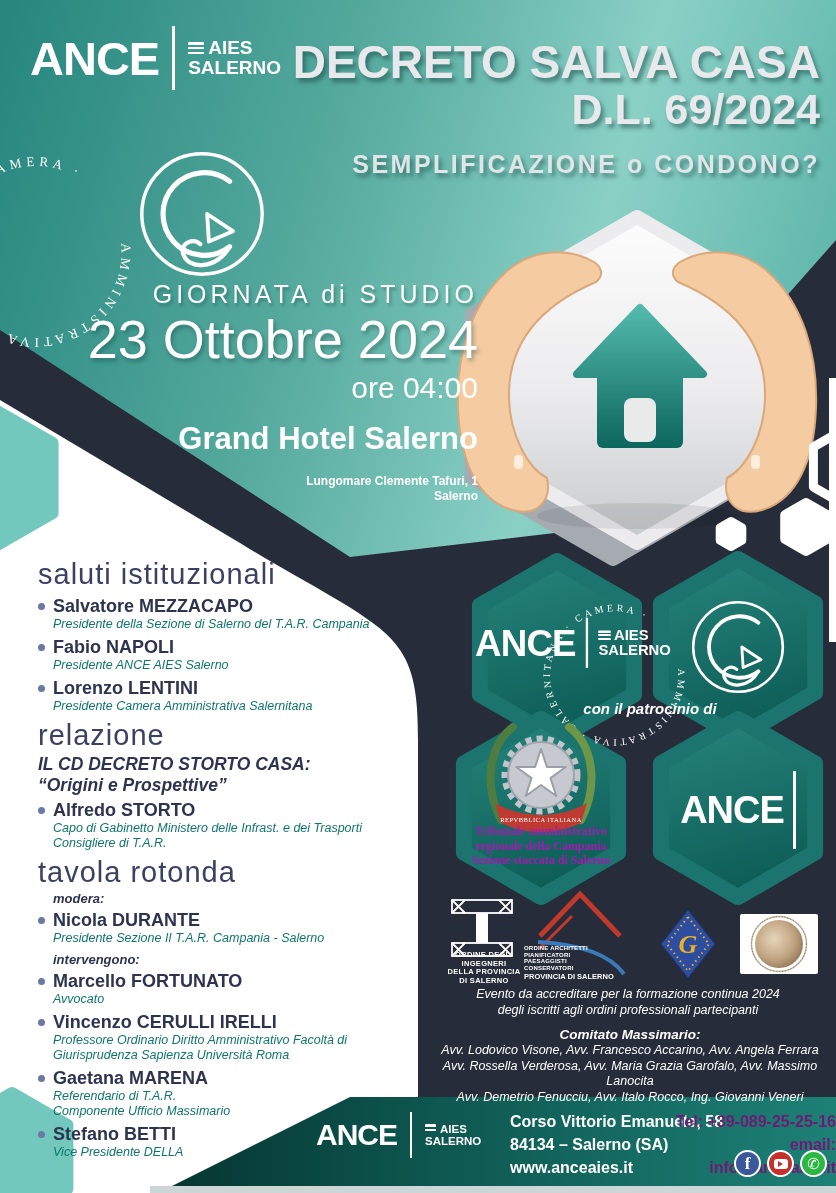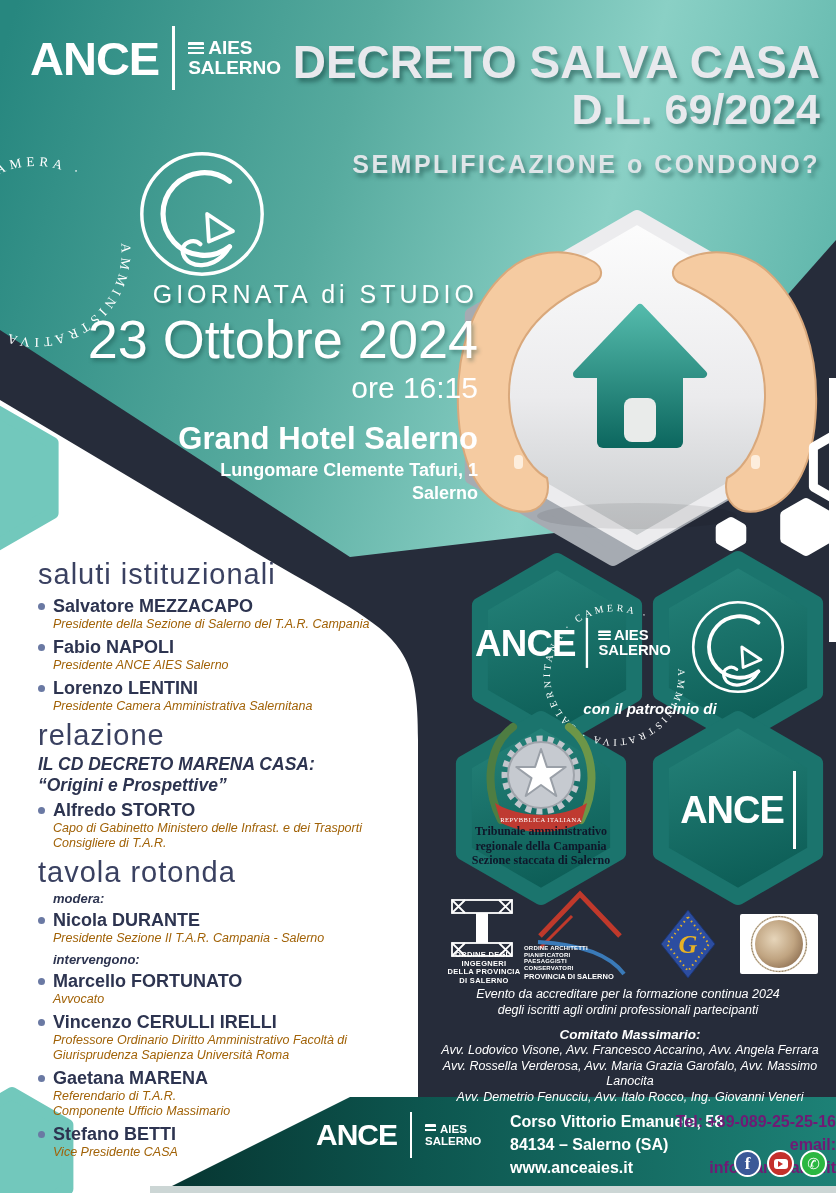--- a/index.html
+++ b/index.html
@@ -30,41 +30,41 @@
   .title .t1{font-size:46px;line-height:1.05;}
   .title .t2{font-size:43px;line-height:1.1;}
   .title .t3{font-size:25px;letter-spacing:2.5px;margin-top:16px;color:#dfe5e8;}
 
   
   .event{left:40px;top:280px;width:438px;text-align:right;color:#fff;}
   .event .kicker{font-size:25px;letter-spacing:4px;text-shadow:2px 3px 3px rgba(16,62,58,.35);}
   .event .date{font-size:54px;line-height:1.12;text-shadow:2px 3px 4px rgba(16,62,58,.4);}
   .event .time{font-size:30px;margin-top:2px;}
   .event .venue{font-size:31px;font-weight:bold;margin-top:16px;}
-  .event .addr{font-size:18px;font-weight:bold;line-height:1.25;margin-top:2px;}
+  .event .addr{font-size:12px;font-weight:bold;line-height:1.25;margin-top:17px;}
 
   
   .program{left:26px;top:554px;width:400px;color:#2d3450;z-index:2;}
   .program h2{margin:3px 0 2px 12px;font-size:29px;line-height:34px;font-weight:400;
               letter-spacing:1px;color:#3a4161;}
   .program ul{list-style:none;margin:0;padding:0 0 0 0;}
   .program li{position:relative;padding-left:27px;margin:5px 0 4px 0;}
   .program li .dot{position:absolute;left:12px;top:7px;width:7px;height:7px;border-radius:50%;
                    background:#6a79a3;}
   .pname{font-size:18px;font-weight:bold;line-height:21px;}
-  .prole{font-size:12.5px;font-style:italic;line-height:15px;color:#a16207;}
+  .prole{font-size:12.5px;font-style:italic;line-height:15px;color:#0f766e;}
   .topic{font-size:17.5px;font-weight:bold;font-style:italic;line-height:20.5px;
          padding-left:12px;color:#2d3450;}
   .plabel{font-size:13px;font-weight:bold;font-style:italic;padding-left:27px;
           margin-top:6px;line-height:16px;}
 
   
   .patro-label{left:460px;top:700px;width:380px;text-align:center;color:#fff;
                font-size:15px;font-style:italic;font-weight:bold;}
-  .trib-text{left:449px;top:824px;width:184px;text-align:center;color:#0f172a;
+  .trib-text{left:449px;top:824px;width:184px;text-align:center;color:#a21caf;
              font-family:"Liberation Serif",serif;font-weight:bold;font-size:12px;line-height:14.5px;}
   .ance-hex{left:650px;top:768px;width:176px;height:84px;display:flex;align-items:center;
             justify-content:center;gap:9px;color:#fff;}
   .ance-hex .t{font-size:38px;font-weight:bold;letter-spacing:-1px;}
   .ance-hex .b{width:3px;height:78px;background:#fff;}
 
   .order-text{color:#fff;text-align:center;font-weight:bold;}
   .ing-text{left:441px;top:951px;width:86px;font-size:7.5px;line-height:8.6px;letter-spacing:.3px;}
   .arch-text{left:524px;top:945px;width:90px;text-align:left;font-weight:bold;color:#fff;}
   .arch-text .s{font-size:6px;line-height:6.6px;letter-spacing:.2px;}
@@ -239,21 +239,21 @@
 
   <div class="abs title">
     <div class="t1">DECRETO SALVA CASA</div>
     <div class="t2">D.L. 69/2024</div>
     <div class="t3">SEMPLIFICAZIONE o CONDONO?</div>
   </div>
 
   <div class="abs event">
     <div class="kicker">GIORNATA di STUDIO</div>
     <div class="date">23 Ottobre 2024</div>
-    <div class="time">ore 16:15</div>
+    <div class="time">ore 04:00</div>
     <div class="venue">Grand Hotel Salerno</div>
     <div class="addr">
       <div>Lungomare Clemente Tafuri, 1</div>
       <div>Salerno</div>
     </div>
   </div>
 
   <div class="abs program">
     <h2>saluti istituzionali</h2>
     <ul>
@@ -268,21 +268,21 @@
         <div class="prole">Presidente ANCE AIES Salerno</div>
       </li>
       <li>
           <span class="dot"></span>
         <div class="pname">Lorenzo LENTINI</div>
         <div class="prole">Presidente Camera Amministrativa Salernitana</div>
       </li>
     </ul>
 
     <h2>relazione</h2>
-    <div class="topic">IL CD DECRETO MARENA CASA:</div>
+    <div class="topic">IL CD DECRETO STORTO CASA:</div>
     <div class="topic">“Origini e Prospettive”</div>
     <ul>
       <li>
           <span class="dot"></span>
         <div class="pname">Alfredo STORTO</div>
         <div class="prole">Capo di Gabinetto Ministero delle Infrast. e dei Trasporti</div>
         <div class="prole">Consigliere di T.A.R.</div>
       </li>
     </ul>
 
@@ -310,21 +310,21 @@
       </li>
       <li>
           <span class="dot"></span>
         <div class="pname">Gaetana MARENA</div>
         <div class="prole">Referendario di T.A.R.</div>
         <div class="prole">Componente Ufficio Massimario</div>
       </li>
       <li>
           <span class="dot"></span>
         <div class="pname">Stefano BETTI</div>
-        <div class="prole">Vice Presidente CASA</div>
+        <div class="prole">Vice Presidente DELLA</div>
       </li>
     </ul>
   </div>
 
   <div class="abs brand" style="left:475px;top:618px;transform:scale(0.78);transform-origin:left top;">
     <div class="ance" style="font-size:47px;font-weight:bold;">ANCE</div>
     <div class="bar" style="width:3px;height:64px;"></div>
     <div class="sub" style="font-size:19px;font-weight:bold;">
       <div class="row">
           <span class="stack" style="width:16px;height:13px;"></span>

